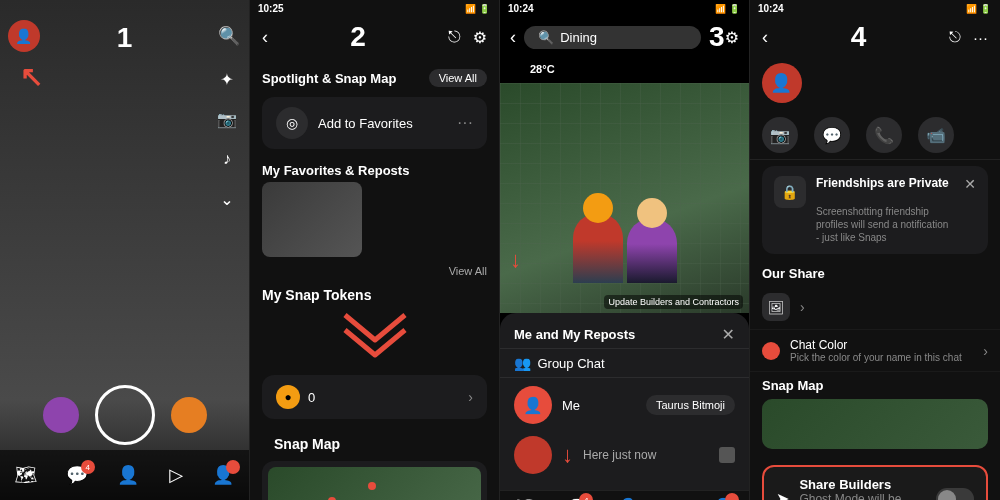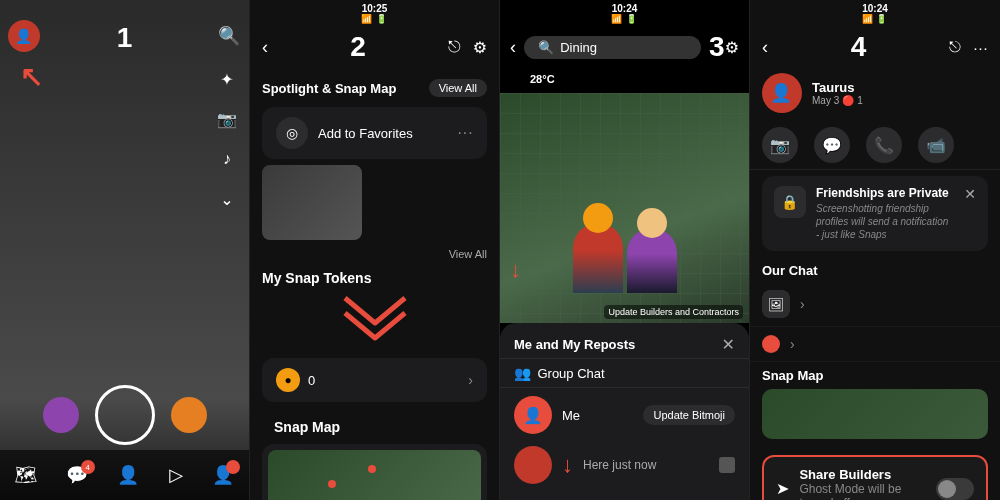--- a/index.html
+++ b/index.html
@@ -550,21 +550,21 @@
       background: #2c2c2e;
       border-radius: 8px;
       display: flex;
       align-items: center;
       justify-content: center;
       font-size: 14px;
       flex-shrink: 0;
     }
     .friendship-text { flex: 1; }
     .friendship-title { color: #fff; font-size: 12px; font-weight: 600; }
-    .friendship-desc { color: #888; font-size: 10px; line-height: 1.3; margin-top: 2px; font-style: italic; }
+    .friendship-desc { color: #888; font-size: 10px; line-height: 1.3; margin-top: 15px; }
     .close-x2 { color: #aaa; font-size: 14px; }
     .our-chat-title {
       color: #fff;
       font-size: 13px;
       font-weight: 600;
       padding: 6px 12px 4px;
     }
     .chat-option {
       display: flex;
       align-items: center;
@@ -636,21 +636,20 @@
 
     
     .status-bar {
       display: flex;
       justify-content: space-between;
       align-items: center;
       padding: 3px 8px;
       font-size: 10px;
       color: #fff;
       font-weight: 600;
-      flex-direction: column;
     }
     .status-right { display: flex; gap: 3px; align-items: center; font-size: 9px; }
   </style>
 </head>
 <body>
 
 <div class="panel panel1">
   <div class="panel1-bg"></div>
 
   <div class="status-bar">
@@ -722,20 +721,23 @@
   </div>
 
   <div class="spotlight-card">
     <div class="spotlight-left">
       <div class="spotlight-icon">◎</div>
       <span class="spotlight-label">Add to Favorites</span>
     </div>
     <span style="color:#888;font-size:16px;">···</span>
   </div>
 
+  <div class="section-header">
+    <span class="section-header-title">My Favorites &amp; Reposts</span>
+  </div>
 
   <div class="favorites-thumb">
     <div class="thumb-inner"></div>
   </div>
 
   <div style="text-align:right;padding:4px 12px;">
     <span class="section-view-all">View All</span>
   </div>
 
   <div class="p2-section-title">My Snap Tokens</div>
@@ -809,21 +811,21 @@
       <span class="friends-title">Me and My Reposts</span>
       <span class="close-x">✕</span>
     </div>
     <div class="group-chat-btn">
       <span class="group-icon">👥</span>
       <span class="group-label">Group Chat</span>
     </div>
     <div class="me-row">
       <div class="me-avatar">👤</div>
       <span class="me-label">Me</span>
-      <span class="update-bitmoji-btn">Update Bitmoji</span>
+      <span class="update-bitmoji-btn">Taurus Bitmoji</span>
     </div>
     <div class="me-row2">
       <div style="display:flex;align-items:center;gap:6px;">
         <div class="me-avatar2"></div>
         <span class="red-arrow-p3-2">↓</span>
       </div>
       <span class="here-now">Here just now</span>
       <div class="mini-square"></div>
     </div>
   </div>
@@ -856,24 +858,20 @@
     <span class="p4-back">‹</span>
     <span class="p4-num">4</span>
     <div class="p4-right">
       <span class="p4-icon">⎋</span>
       <span class="p4-icon">···</span>
     </div>
   </div>
 
   <div class="p4-user-info">
     <div class="p4-avatar">👤</div>
-    <div class="p4-name-col">
-      <div class="p4-name">Taurus</div>
-      <div class="p4-meta">May 3  🔴 1</div>
-    </div>
   </div>
 
   <div class="p4-action-icons">
     <div class="p4-action">
       <div class="p4-action-icon-circle">📷</div>
     </div>
     <div class="p4-action">
       <div class="p4-action-icon-circle">💬</div>
     </div>
     <div class="p4-action">
@@ -886,29 +884,33 @@
 
   <div class="friendship-card">
     <div class="friendship-icon">🔒</div>
     <div class="friendship-text">
       <div class="friendship-title">Friendships are Private</div>
       <div class="friendship-desc">Screenshotting friendship profiles will send a notification - just like Snaps</div>
     </div>
     <span class="close-x2">✕</span>
   </div>
 
-  <div class="our-chat-title">Our Chat</div>
+  <div class="our-chat-title">Our Share</div>
 
   <div class="chat-option">
     <div class="chat-option-icon">🖼</div>
     <span class="chat-option-chevron">›</span>
   </div>
 
   <div class="chat-option">
     <div class="color-dot"></div>
+    <div class="chat-option-text">
+      <div class="chat-option-title">Chat Color</div>
+      <div class="chat-option-desc">Pick the color of your name in this chat</div>
+    </div>
     <span class="chat-option-chevron">›</span>
   </div>
 
   <div class="snap-map-section4">
     <div class="snap-map-title4">Snap Map</div>
     <div class="snap-map-thumb4"></div>
   </div>
 
   <div class="share-location-card">
     <span class="share-loc-icon">➤</span>

